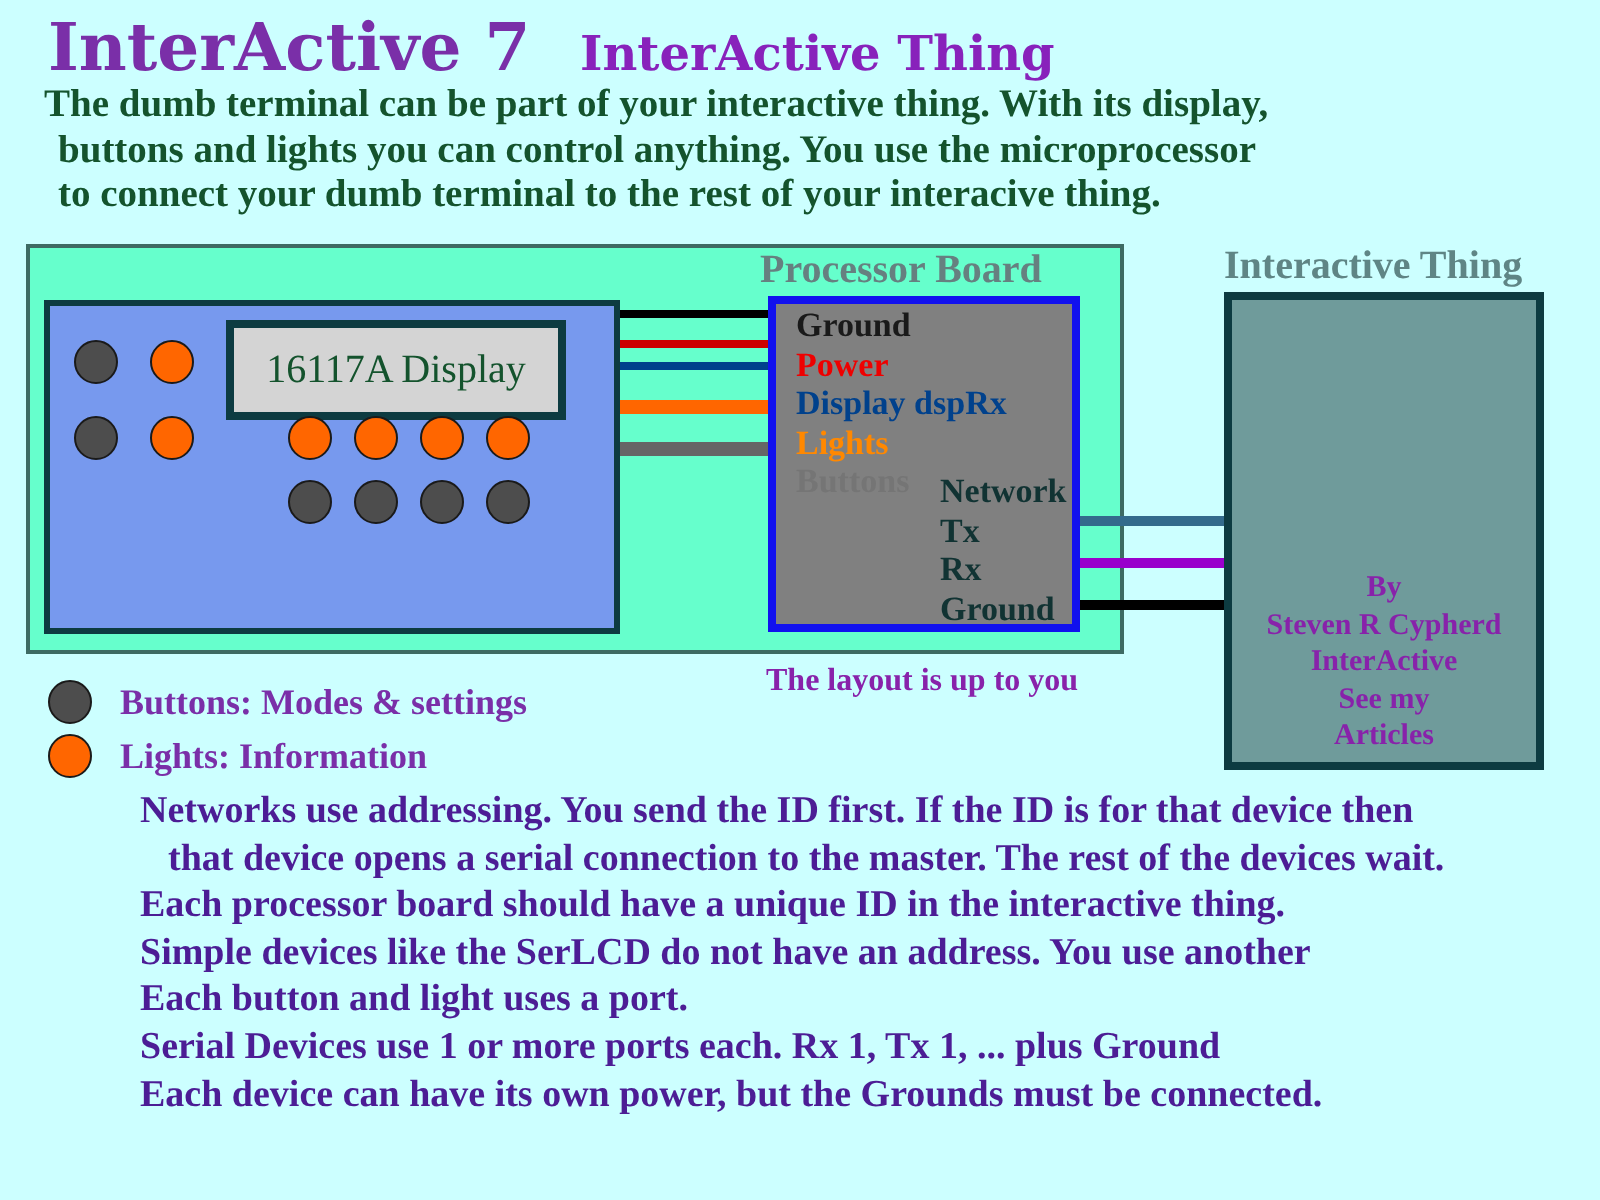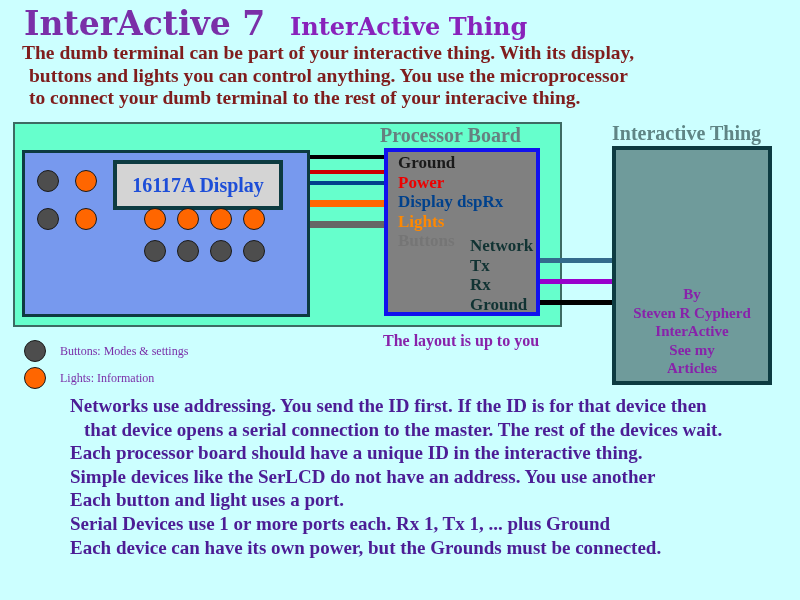--- a/index.html
+++ b/index.html
@@ -36,21 +36,21 @@
     color: #8822bb;
     white-space: nowrap;
   }
   .intro {
     position: absolute;
     left: 22px; top: 42px;
     width: 760px;
     font-family: "Liberation Serif", serif;
     font-size: 19.5px;
     font-weight: bold;
-    color: #7f1d1d;
+    color: #14532d;
     line-height: 22.5px;
   }
   .intro div { white-space: nowrap; }
   .intro .ind { padding-left: 7px; }
 
   
   .green-panel {
     position: absolute;
     left: 13px; top: 122px;
     width: 549px; height: 205px;
@@ -89,22 +89,22 @@
     background: #d4d4d4;
     border: 4px solid #0d3b41;
     box-sizing: border-box;
     display: flex;
     align-items: center;
     justify-content: center;
   }
   .display-text {
     font-family: "Liberation Serif", serif;
     font-size: 20px;
-    font-weight: bold;
-    color: #1d4ed8;
+    font-weight: normal;
+    color: #14532d;
     white-space: nowrap;
   }
   .dot {
     position: absolute;
     width: 22px; height: 22px;
     border-radius: 50%;
     box-sizing: border-box;
     border: 1px solid #1a1a1a;
   }
   .dot.button { background: #4d4d4d; }
@@ -198,22 +198,22 @@
   .legend-dot {
     width: 22px; height: 22px;
     border-radius: 50%;
     border: 1px solid #1a1a1a;
     box-sizing: border-box;
     flex: none;
   }
   .legend-text {
     margin-left: 14px;
     font-family: "Liberation Serif", serif;
-    font-size: 12px;
-    font-weight: normal;
+    font-size: 18px;
+    font-weight: bold;
     color: #7a2fa8;
     white-space: nowrap;
   }
 
   
   .notes {
     position: absolute;
     left: 22px; top: 394px;
     width: 770px;
     font-family: "Liberation Serif", serif;

